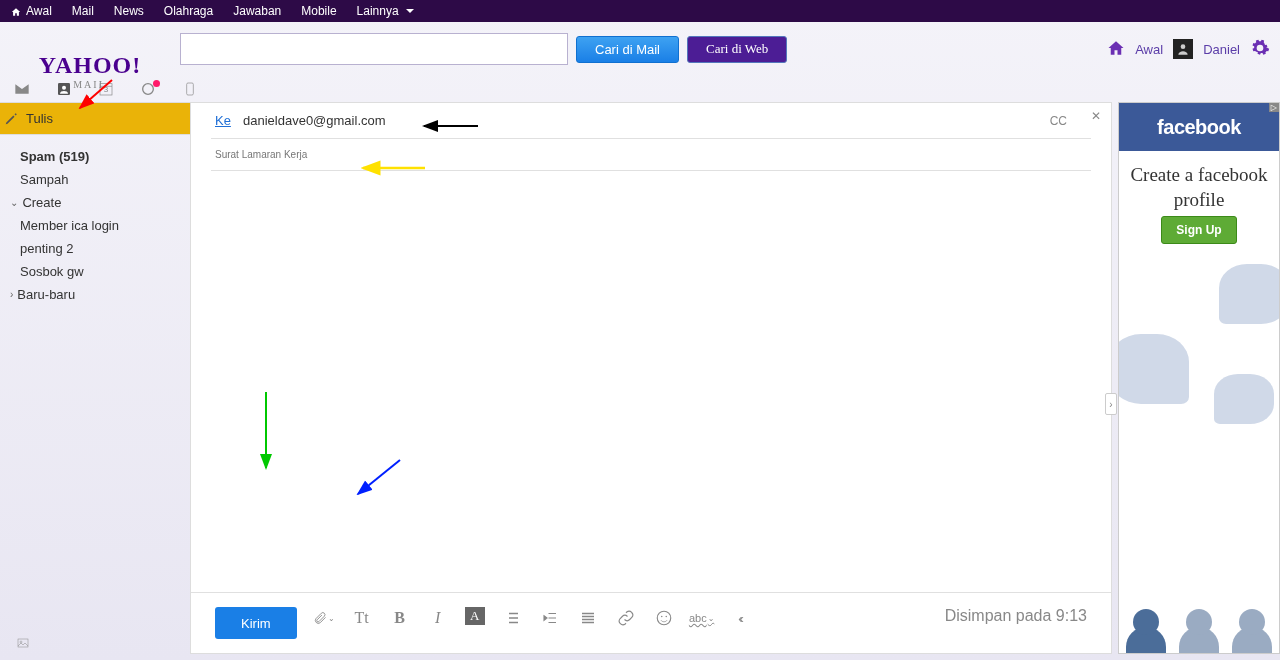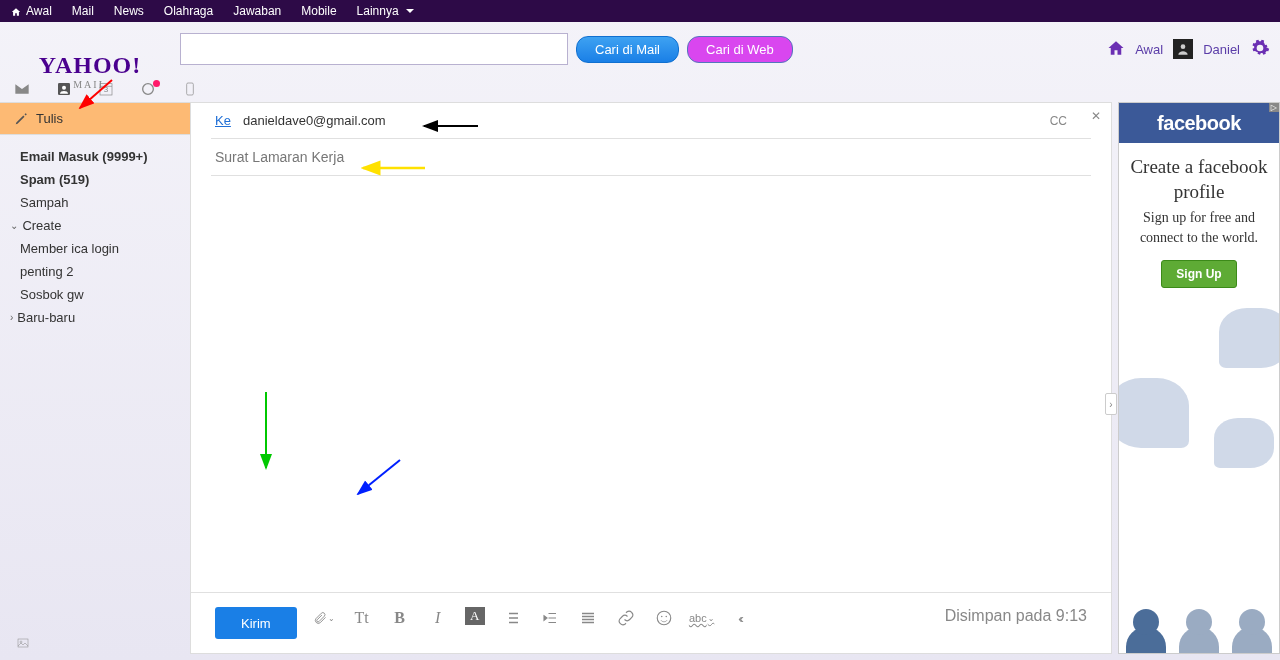--- a/index.html
+++ b/index.html
@@ -11,72 +11,72 @@
   .topnav .dropdown::after { content: ""; display:inline-block; border: 4px solid transparent; border-top-color:#fff; margin-left:3px; transform: translateY(2px);}
   .home-ico { width:12px; height:10px; display:inline-block; }
   .home-ico svg { width:100%; height:100%; fill:#fff;}
 
   
   .header { height: 54px; display: flex; align-items: center; padding: 0 10px 0 0; }
   .logo { width: 180px; text-align: center; color: #4a008f; font-family: Georgia, serif; }
   .logo .y { font-size: 24px; font-weight: bold; letter-spacing: 1px; margin-top: 43px; }
   .logo .mail { font-size: 10px; letter-spacing: 2px; color: #888; }
   .searchbox { flex: 0 0 388px; height: 32px; border: 1px solid #b8b1d0; background:#fff; padding: 4px 8px; font-size:13px; }
-  .btn { height: 27px; border: none; border-radius: 12px; color: #fff; font-size: 13px; padding: 0 18px; cursor: pointer; margin-left: 8px; }
+  .btn { height: 27px; border: none; border-radius: 3px; color: #fff; font-size: 13px; padding: 0 18px; cursor: pointer; margin-left: 8px; }
   .btn.blue { background: linear-gradient(#3ea2f2,#1a7fe6); border:1px solid #1070d0;}
-  .btn.lightblue { background: #d946ef; border:1px solid #5377bc;}
+  .btn.lightblue { background: #4c1d95; border:1px solid #5377bc;font-family:Liberation Serif, serif;}
   .header-spacer { flex: 1; }
   .user-area { display: flex; align-items: center; gap: 10px; color: #5b3da8; font-size: 13px; }
   .home-purple svg { width:18px; height:18px; fill:#6b2fb3; }
   .avatar { width:20px; height:20px; background:#222; display:inline-flex; align-items:center; justify-content:center;}
   .avatar svg{width:14px;height:14px;fill:#ccc;}
   .gear svg { width:20px; height:20px; fill:#6b2fb3; }
 
   
   .iconrow { height: 26px; display: flex; align-items: center; padding-left: 12px; gap: 22px; }
   .iconrow .ic { width:20px; height:18px; display:flex; align-items:center; justify-content:center; position:relative;}
   .iconrow .ic svg { width:18px; height:16px; fill:#888; }
   .iconrow .ic.active svg { fill:#555; }
   .iconrow .cal-num { position:absolute; font-size:8px; color:#888; top:5px; left:0; right:0; text-align:center;}
   .pink-dot { position:absolute; width:7px; height:7px; border-radius:50%; background:#ff1a6b; top:0; right:-2px;}
 
   
   .main { display: flex; height: calc(100% - 22px - 54px - 26px); }
   .sidebar { width: 190px; padding-top: 0; font-size: 13px; }
-  .compose { display:flex; align-items:center; gap:8px; padding:8px 14px; border-top:1px solid #ddd; border-bottom:1px solid #ddd; background:#fdba74; cursor:pointer;}
+  .compose { display:flex; align-items:center; gap:8px; padding:8px 4px; border-top:1px solid #ddd; border-bottom:1px solid #ddd; background:#eab308; cursor:pointer;}
   .compose svg { width:14px; height:14px; fill:#555;}
   .folders { padding: 10px 0; }
   .folders .item { padding: 4px 20px; cursor:pointer; color:#333; }
   .folders .item.bold { font-weight:bold; }
   .folders .sub { }
   .folders .expand { display:flex; align-items:center; gap:4px; padding:4px 10px; cursor:pointer;}
   .folders .caret { font-size:10px; color:#666; }
 
   .content { flex: 1; background: #fff; border: 1px solid #ddd; margin: 0 6px 6px 0; display:flex; flex-direction:column; position:relative;}
   .compose-header { position:relative; }
   .field { display:flex; align-items:center; padding: 10px 24px; }
   .field-label { color:#1f6fd6; font-size:13px; width:28px;text-decoration:underline; }
   .field-value { color:#333; font-size:13px; flex:1; }
   .cc { color:#888; font-size:12px; margin-right:20px;}
   .close-x { position:absolute; top:6px; right:10px; color:#888; font-size:12px; cursor:pointer;}
   .divider { height:1px; background:#e0e0e0; margin: 0 20px;}
-  .subject { padding: 10px 24px; color:#777; font-size:14px;}
+  .subject { padding: 10px 24px; color:#777; font-size:10px;}
   .compose-body { flex:1; }
   .compose-footer { border-top:1px solid #e0e0e0; padding:14px 24px; display:flex; align-items:flex-start; gap:16px;}
   .send-btn { background:#1a7fe6; color:#fff; border:none; border-radius:3px; height:32px; padding:0 26px; font-size:13px; cursor:pointer;}
   .tool { color:#888; display:inline-flex; align-items:center; justify-content:center; width:22px; height:22px; cursor:pointer;}
   .tool svg { width:18px; height:18px; fill:#888;}
   .tool small{ font-size:8px; margin-left:1px; color:#888;}
   .footer-spacer { flex:1;}
   .saved { color:#888; font-size:16px;}
   .collapse-handle{position:absolute; right:-6px; top:290px; width:12px; height:22px; background:#fff; border:1px solid #ccc; border-radius:2px; display:flex; align-items:center; justify-content:center; font-size:10px; color:#888; cursor:pointer;}
 
   
   .ad { width: 162px; background:#fff; border:1px solid #ccc; margin-bottom:6px; position:relative; display:flex; flex-direction:column; align-items:center; text-align:center;}
-  .ad .fbhead { width:100%; height:40px; background:#3b5998; display:flex; align-items:center; justify-content:center;}
+  .ad .fbhead { width:100%; height:48px; background:#3b5998; display:flex; align-items:center; justify-content:center;}
   .ad .fbhead span{color:#fff; font-weight:bold; font-size:20px; font-family: Tahoma, sans-serif; letter-spacing:-0.5px;}
   .ad .headline { font-family: Georgia, serif; font-size:19px; color:#333; padding:12px 8px 4px; line-height:1.3;}
   .ad .sub { font-family: Georgia, serif; font-size:14px; color:#333; padding:0 10px 12px; line-height:1.4;}
   .ad .signup { background:#5eab35; border:1px solid #3c8a19; color:#fff; font-weight:bold; font-size:12px; padding:6px 14px; border-radius:3px; cursor:pointer;}
   .ad .bubbles { width:100%; flex:1; position:relative; overflow:hidden; min-height:200px;}
   .ad .bubble { position:absolute; background:#d0d9e8; border-radius:50%;}
   .ad .heads { position:absolute; bottom:0; left:0; right:0; display:flex; justify-content:space-around;}
   .ad .heads .h { width:40px; height:40px; border-radius:50% 50% 0 0; background:#9aabc2; position:relative; transform:translateY(14px);}
   .ad .heads .h::before{content:""; position:absolute; width:26px; height:26px; background:#9aabc2; border-radius:50%; top:-18px; left:7px;}
   .ad .heads .h.dark, .ad .heads .h.dark::before { background:#4b6d99;}
@@ -169,21 +169,20 @@
 <div class="main">
 
   <div class="sidebar">
     <div class="compose">
       <svg viewBox="0 0 24 24">
           <path d="M3 21l3-1 12-12-2-2L4 18zM18 4l2 2 2-2-2-2z"></path>
         </svg>
       <span>Tulis</span>
     </div>
     <div class="folders">
-      <div class="item bold">Email Masuk (9999+)</div>
       <div class="item bold">Spam (519)</div>
       <div class="item">Sampah</div>
       <div class="expand">
           <span class="caret">⌄</span>
           <span>Create</span>
         </div>
       <div class="item sub">Member ica login</div>
       <div class="item sub">penting 2</div>
       <div class="item sub">Sosbok gw</div>
       <div class="expand">
@@ -256,21 +255,20 @@
     </div>
     <div class="collapse-handle">›</div>
   </div>
 
   <div class="ad">
     <span class="adtag">▷</span>
     <div class="fbhead">
         <span>facebook</span>
       </div>
     <div class="headline">Create a facebook profile</div>
-    <div class="sub">Sign up for free and connect to the world.</div>
     <button class="signup">Sign Up</button>
     <div class="bubbles">
       <div class="bubble" style="width:70px;height:60px;top:20px;right:-10px;border-radius:40% 40% 40% 10%;"></div>
       <div class="bubble" style="width:80px;height:70px;top:90px;left:-10px;border-radius:40% 40% 10% 40%;"></div>
       <div class="bubble" style="width:60px;height:50px;top:130px;right:5px;border-radius:40% 40% 40% 10%;"></div>
       <div class="heads">
         <div class="h dark"></div>
           <div class="h"></div>
           <div class="h"></div>
       </div>

